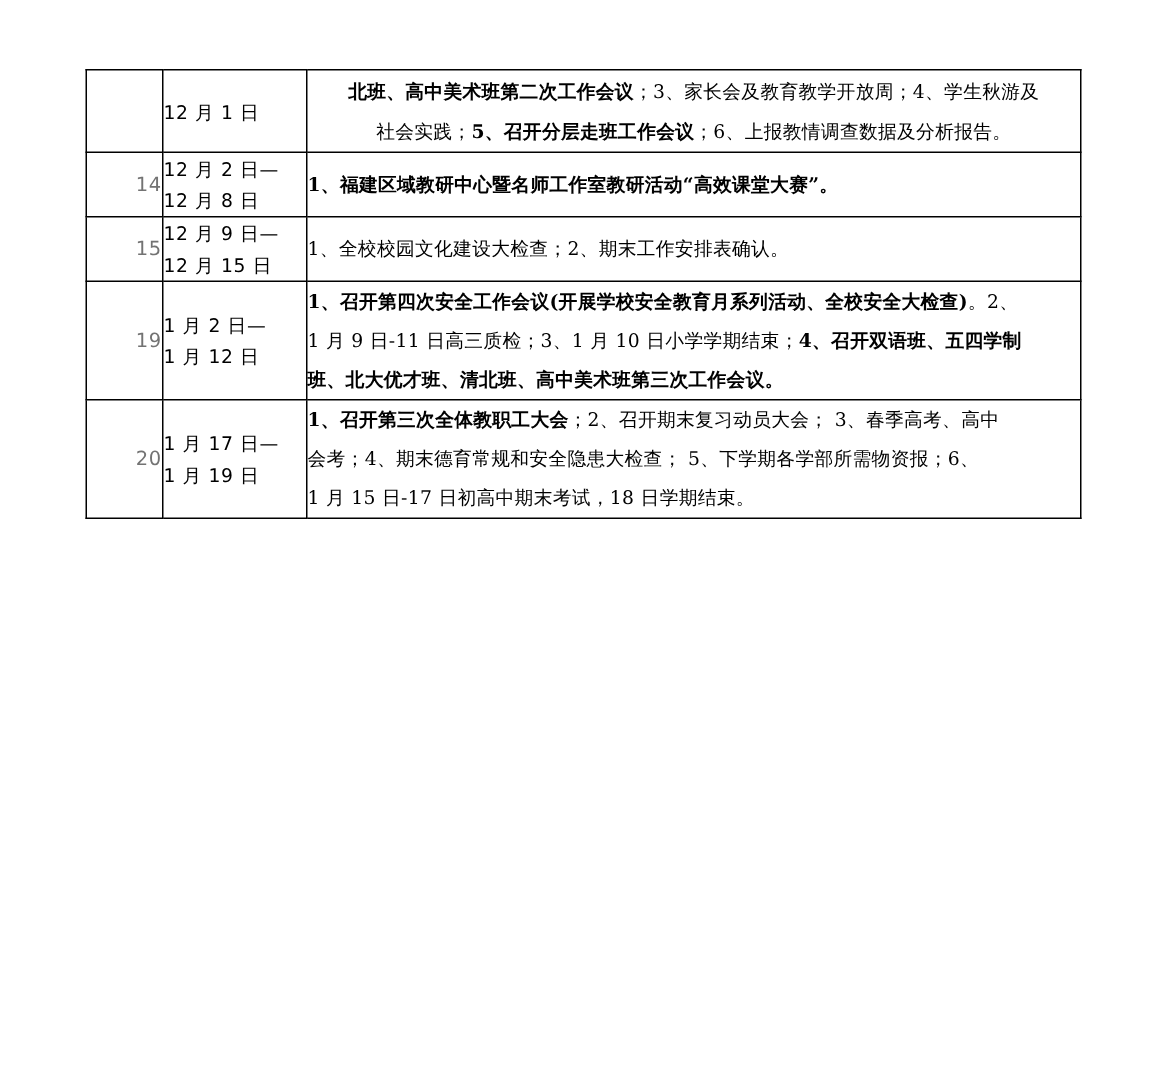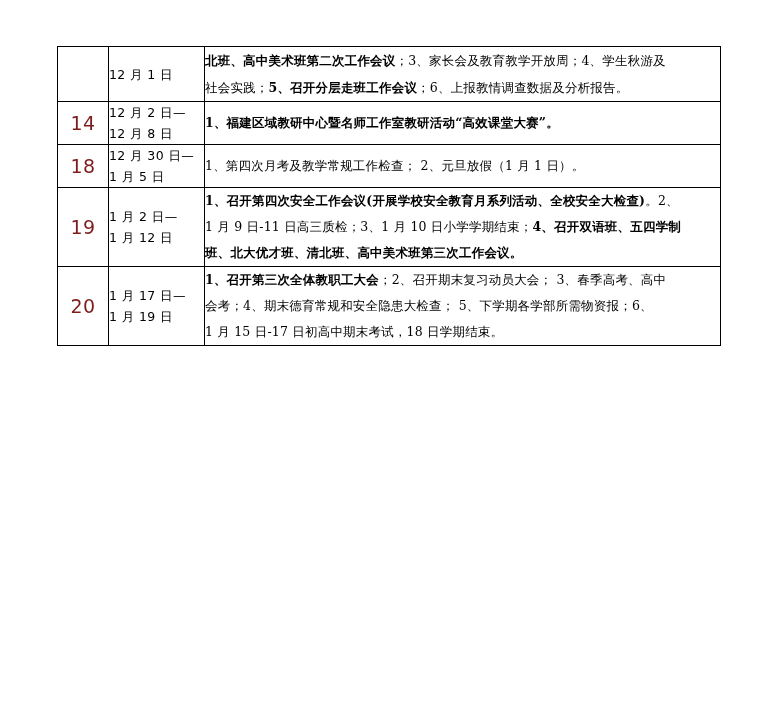--- a/index.html
+++ b/index.html
@@ -38,26 +38,26 @@
     padding: 0;
     vertical-align: middle;
     background: #ffffff;
   }
 
   col.col-week  { width: 51px; }
   col.col-date  { width: 96px; }
   col.col-items { width: 516px; }
 
   .cell-week {
-    text-align: center;
+    text-align: right;
     vertical-align: middle;
     font-family: "DejaVu Sans", "Liberation Sans", sans-serif;
-    font-size: 19px;
+    font-size: 13px;
     letter-spacing: 0.5px;
-    color: #7f1d1d;
+    color: #737373;
   }
 
   .cell-date {
     text-align: left;
     vertical-align: middle;
     padding: 4px 6px 4px 9px;
     font-family: "DejaVu Sans", "Liberation Sans", sans-serif;
     font-size: 12.5px;
     line-height: 21px;
     letter-spacing: 0.4px;
@@ -88,21 +88,21 @@
   .cell-items b,
   .cell-items .bold {
     font-weight: bold;
   }
 
   .cell-items .normal {
     font-weight: normal;
   }
 
   
-  .row-h2 .cell-items { line-height: 27px; }
+  .row-h2 .cell-items { line-height: 27px; text-align: center; }
 </style>
 </head>
 <body>
 
 <div class="page">
   <table class="schedule-table">
     <colgroup>
       <col class="col-week">
       <col class="col-date">
       <col class="col-items">
@@ -122,27 +122,27 @@
           <td class="cell-week">14</td>
           <td class="cell-date">
             <span class="date-line">12 月 2 日—</span>
             <span class="date-line">12 月 8 日</span>
           </td>
           <td class="cell-items">
             <span class="item-line"><span class="bold">1、福建区域教研中心暨名师工作室教研活动“高效课堂大赛”。</span></span>
           </td>
         </tr>
         <tr>
-          <td class="cell-week">18</td>
+          <td class="cell-week">15</td>
           <td class="cell-date">
-            <span class="date-line">12 月 30 日—</span>
-            <span class="date-line">1 月 5 日</span>
+            <span class="date-line">12 月 9 日—</span>
+            <span class="date-line">12 月 15 日</span>
           </td>
           <td class="cell-items">
-            <span class="item-line"><span class="normal">1、第四次月考及教学常规工作检查； 2、元旦放假（1 月 1 日）。</span></span>
+            <span class="item-line"><span class="normal">1、全校校园文化建设大检查；2、期末工作安排表确认。</span></span>
           </td>
         </tr>
         <tr>
           <td class="cell-week">19</td>
           <td class="cell-date">
             <span class="date-line">1 月 2 日—</span>
             <span class="date-line">1 月 12 日</span>
           </td>
           <td class="cell-items">
             <span class="item-line"><span class="bold">1、召开第四次安全工作会议(开展学校安全教育月系列活动、全校安全大检查)</span><span class="normal">。2、</span></span>

